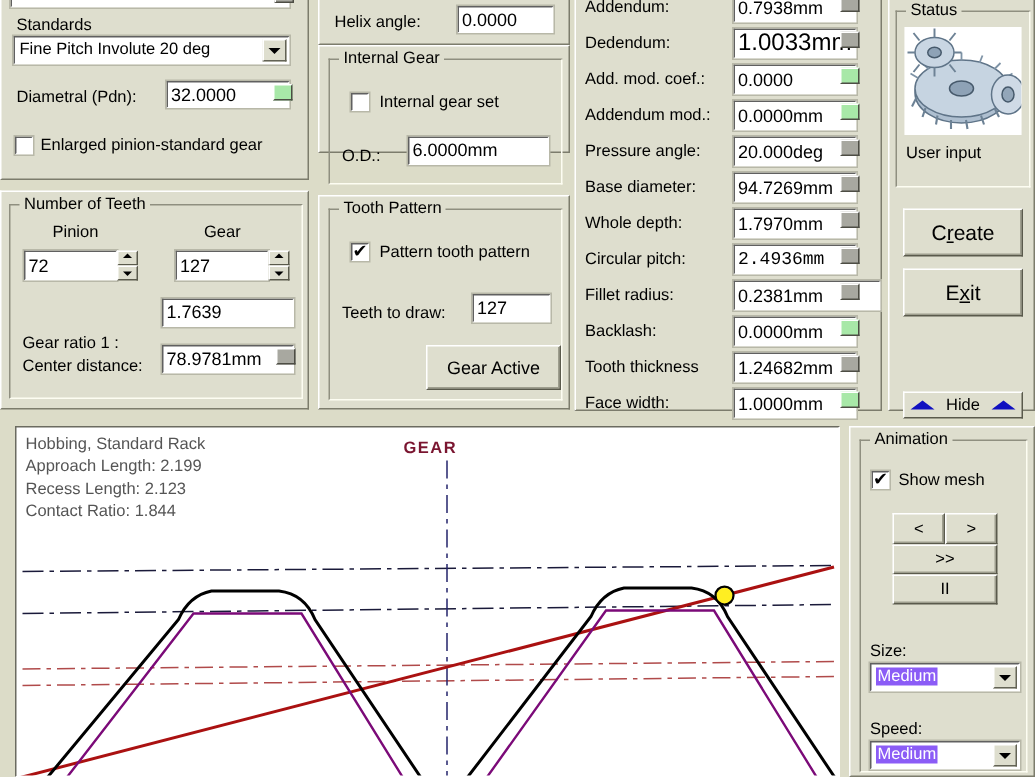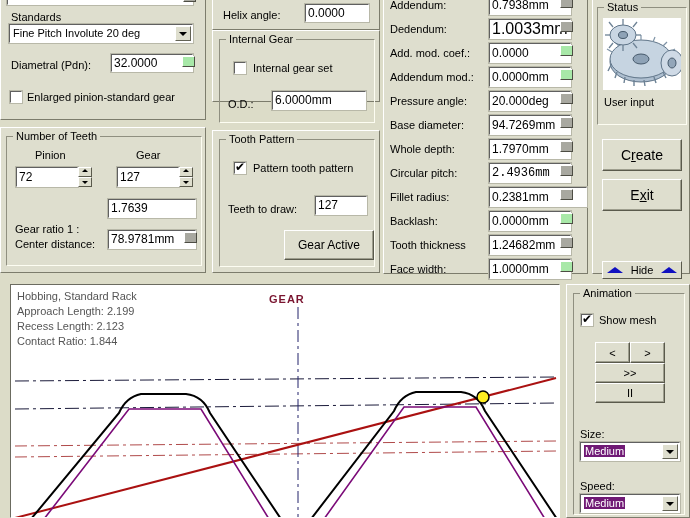--- a/index.html
+++ b/index.html
@@ -83,21 +83,21 @@
     border-right: 1px solid #636355;
     border-bottom: 1px solid #636355;
   }
   .combo .arrowbtn::after {
     content:""; position:absolute; left:50%; top:50%;
     margin-left:-4px; margin-top:-2px;
     border-left:4px solid transparent; border-right:4px solid transparent;
     border-top:4px solid #000;
   }
   .combo .selvalue {
-    background:#701a75; color:#fff; padding:0 1px;
+    background:#8b5cf6; color:#fff; padding:0 1px;
   }
 
   
   .btn {
     position: absolute;
     background: #dedece;
     border-top: 1px solid #ffffff;
     border-left: 1px solid #ffffff;
     border-right: 1px solid #5a5a4c;
     border-bottom: 1px solid #5a5a4c;

